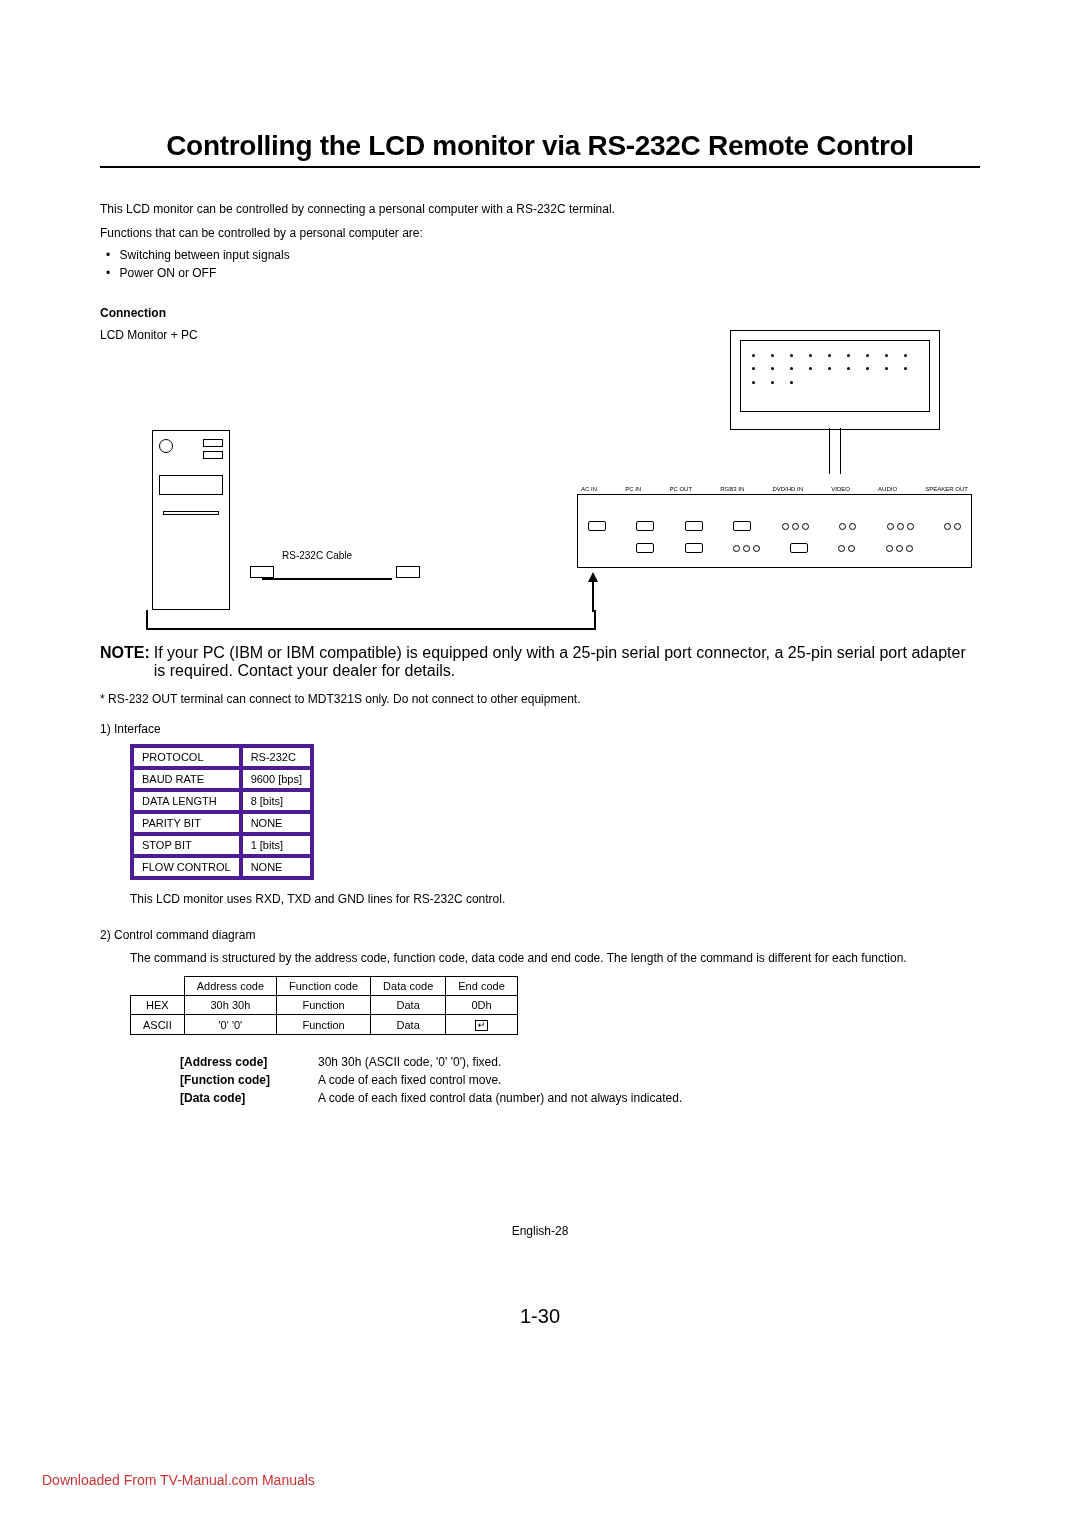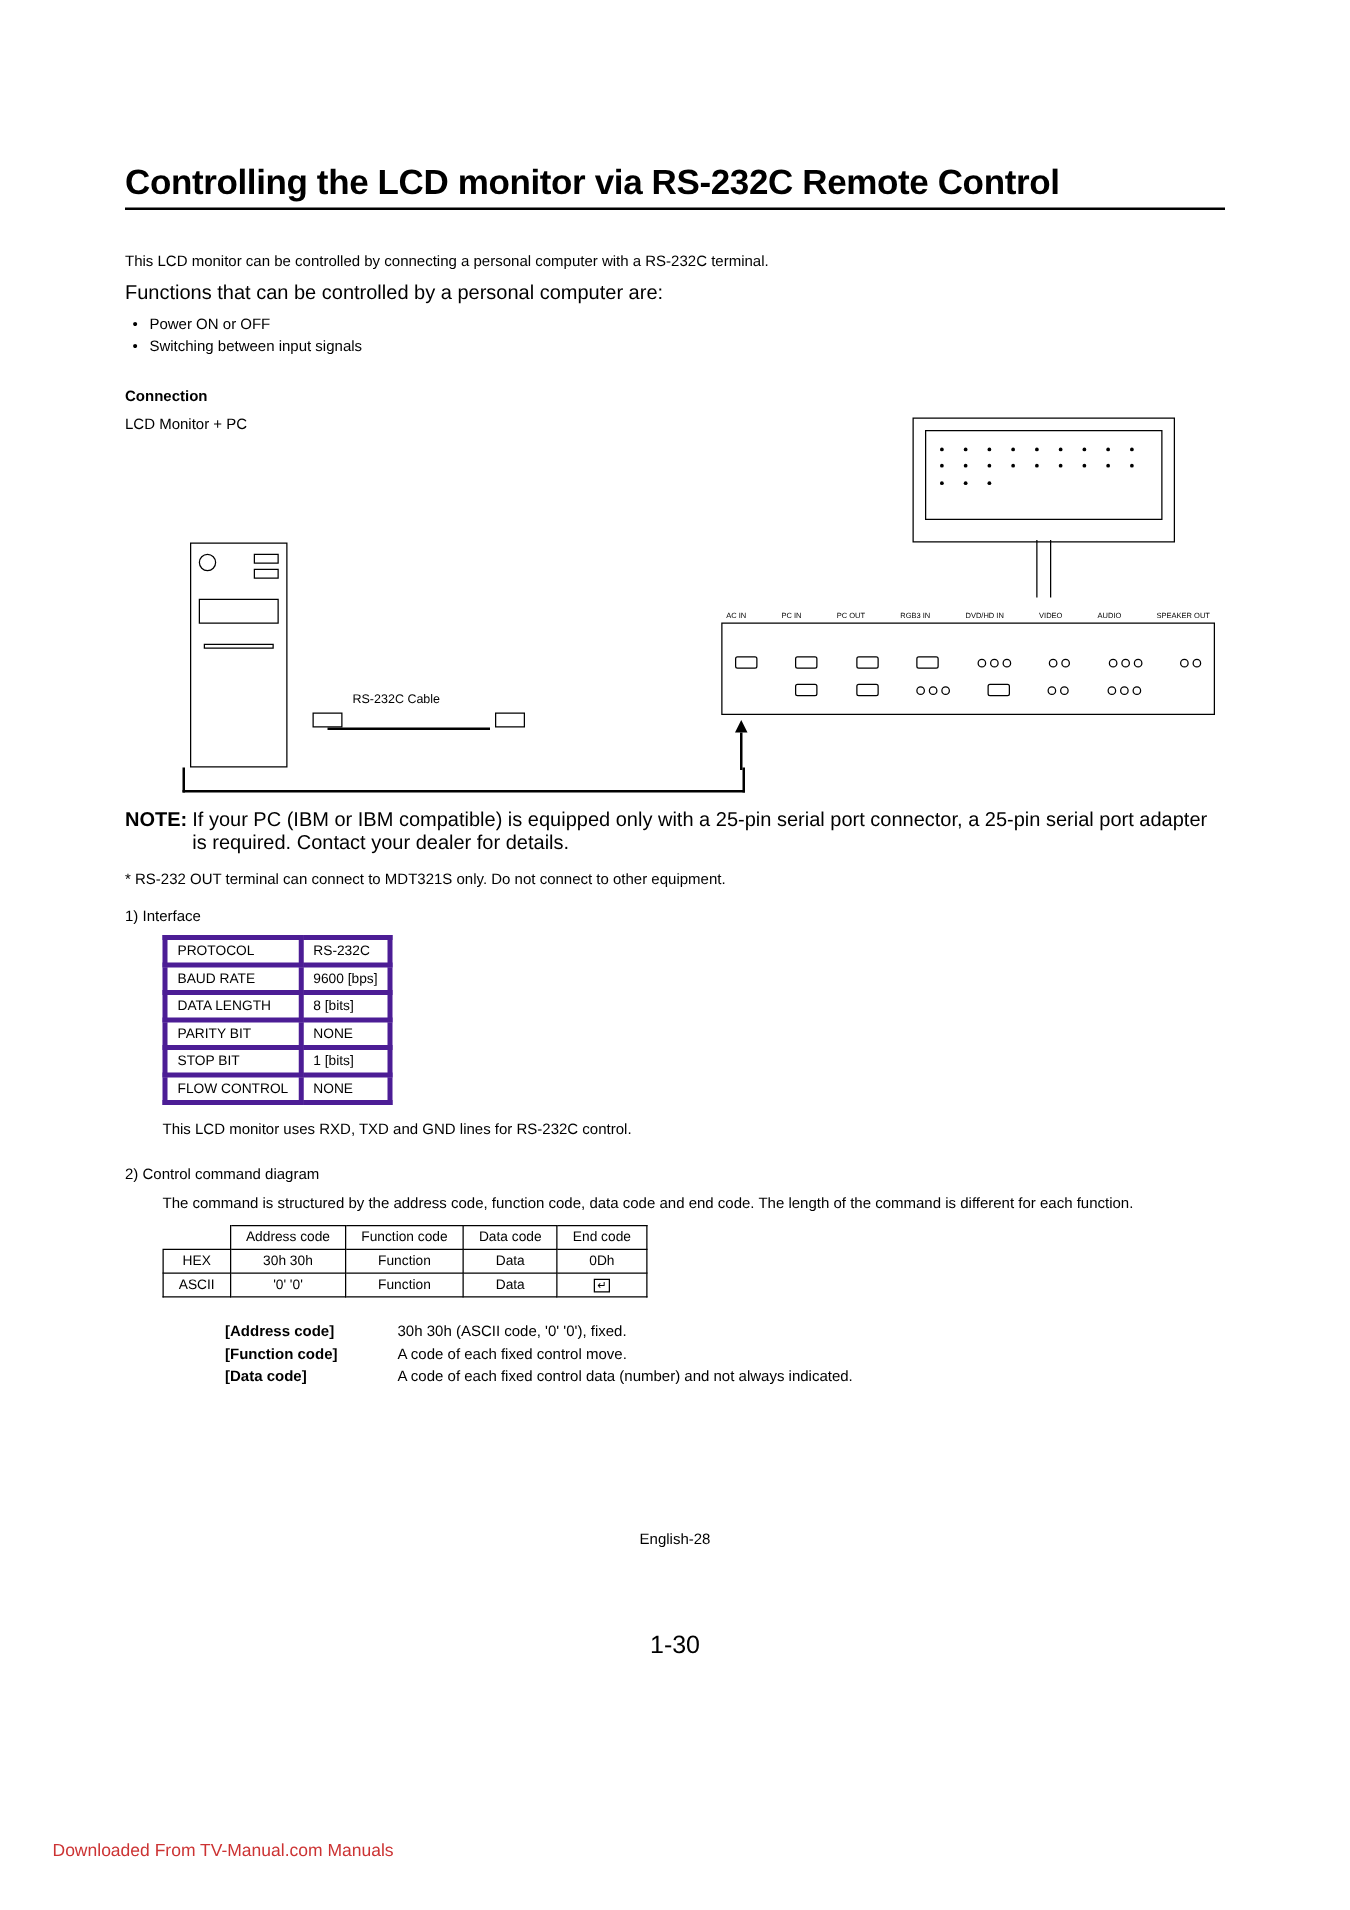--- a/index.html
+++ b/index.html
@@ -12,23 +12,24 @@
       padding: 130px 100px 60px 100px;
       position: relative;
     }
     .title {
       font-size: 28px;
       font-weight: bold;
       border-bottom: 2px solid #000;
       padding-bottom: 4px;
       margin-bottom: 34px;
       letter-spacing: -0.3px;
+      text-align: center;
     }
     .intro { font-size: 12px; margin-bottom: 10px; }
-    .intro2 { font-size: 16px; margin-bottom: 6px; }
+    .intro2 { font-size: 12px; margin-bottom: 6px; }
     ul.bullets { list-style: none; margin-left: 20px; margin-bottom: 24px; }
     ul.bullets li { font-size: 12px; padding: 2px 0; }
     ul.bullets li::before { content: "• "; margin-left: -14px; margin-right: 6px; }
     .connection-hd { font-size: 12px; font-weight: bold; margin-top: 16px; margin-bottom: 8px; }
     .sub { font-size: 12px; margin-bottom: 8px; }
 
     .diagram-area {
       position: relative;
       height: 280px;
       margin-bottom: 14px;
@@ -102,22 +103,22 @@
     .conn-end { position:absolute; width:24px; height:12px; border:1px solid #000; }
   </style>
 </head>
 <body>
 
 <h1 class="title">Controlling the LCD monitor via RS-232C Remote Control</h1>
 
 <p class="intro">This LCD monitor can be controlled by connecting a personal computer with a RS-232C terminal.</p>
 <p class="intro2">Functions that can be controlled by a personal computer are:</p>
 <ul class="bullets">
+  <li>Switching between input signals</li>
   <li>Power ON or OFF</li>
-  <li>Switching between input signals</li>
 </ul>
 
 <p class="connection-hd">Connection</p>
 <p class="sub">LCD Monitor + PC</p>
 
 <div class="diagram-area">
   <div class="pc-box">
     <div class="disc"></div>
     <div class="port"></div>
     <div class="port2"></div>

